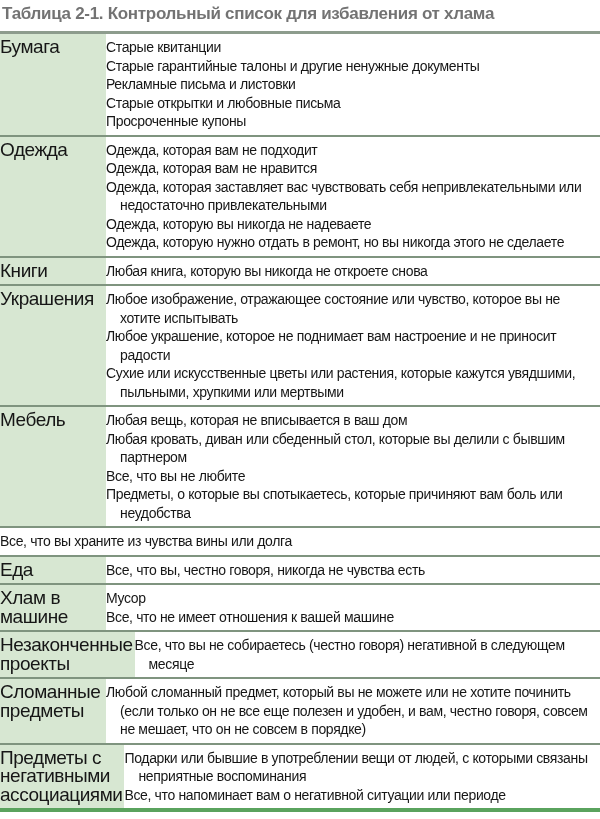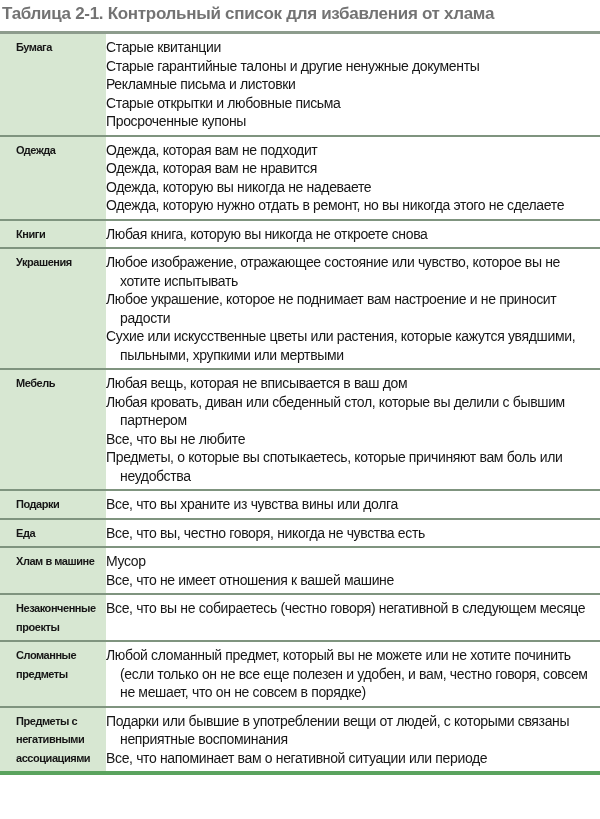--- a/index.html
+++ b/index.html
@@ -34,23 +34,23 @@
     border-bottom: 2px solid #7f947f;
   }
   .trow:last-child {
     border-bottom: none;
     border-radius: 6px;
   }
   .tcell-category {
     flex: 0 0 106px;
     box-sizing: border-box;
     background: #d7e7d2;
-    padding: 4px 2px 4px 16px;
-    font-size: 11px;
-    font-weight: bold;
+    padding: 4px 2px 4px 0;
+    font-size: 19px;
+    font-weight: normal;
     line-height: 18.5px;
     letter-spacing: -0.45px;
   }
   .tcell-items {
     flex: 1 1 auto;
     box-sizing: border-box;
     background: #ffffff;
     padding: 4px 2px 4px 0;
     font-size: 14px;
     line-height: 18.5px;
@@ -79,20 +79,21 @@
             <p class="item">Старые открытки и любовные письма</p>
             <p class="item">Просроченные купоны</p>
           </div>
   </div>
 
   <div class="trow">
     <div class="tcell-category">Одежда</div>
     <div class="tcell-items">
             <p class="item">Одежда, которая вам не подходит</p>
             <p class="item">Одежда, которая вам не нравится</p>
+            <p class="item">Одежда, которая заставляет вас чувствовать себя непривлекательными или недостаточно привлекательными</p>
             <p class="item">Одежда, которую вы никогда не надеваете</p>
             <p class="item">Одежда, которую нужно отдать в ремонт, но вы никогда этого не сделаете</p>
           </div>
   </div>
 
   <div class="trow">
     <div class="tcell-category">Книги</div>
     <div class="tcell-items">
             <p class="item">Любая книга, которую вы никогда не откроете снова</p>
           </div>
@@ -111,21 +112,20 @@
     <div class="tcell-category">Мебель</div>
     <div class="tcell-items">
             <p class="item">Любая вещь, которая не вписывается в ваш дом</p>
             <p class="item">Любая кровать, диван или сбеденный стол, которые вы делили с бывшим партнером</p>
             <p class="item">Все, что вы не любите</p>
             <p class="item">Предметы, о которые вы спотыкаетесь, которые причиняют вам боль или неудобства</p>
           </div>
   </div>
 
   <div class="trow">
-    <div class="tcell-category">Подарки</div>
     <div class="tcell-items">
             <p class="item">Все, что вы храните из чувства вины или долга</p>
           </div>
   </div>
 
   <div class="trow">
     <div class="tcell-category">Еда</div>
     <div class="tcell-items">
             <p class="item">Все, что вы, честно говоря, никогда не чувства есть</p>
           </div>

